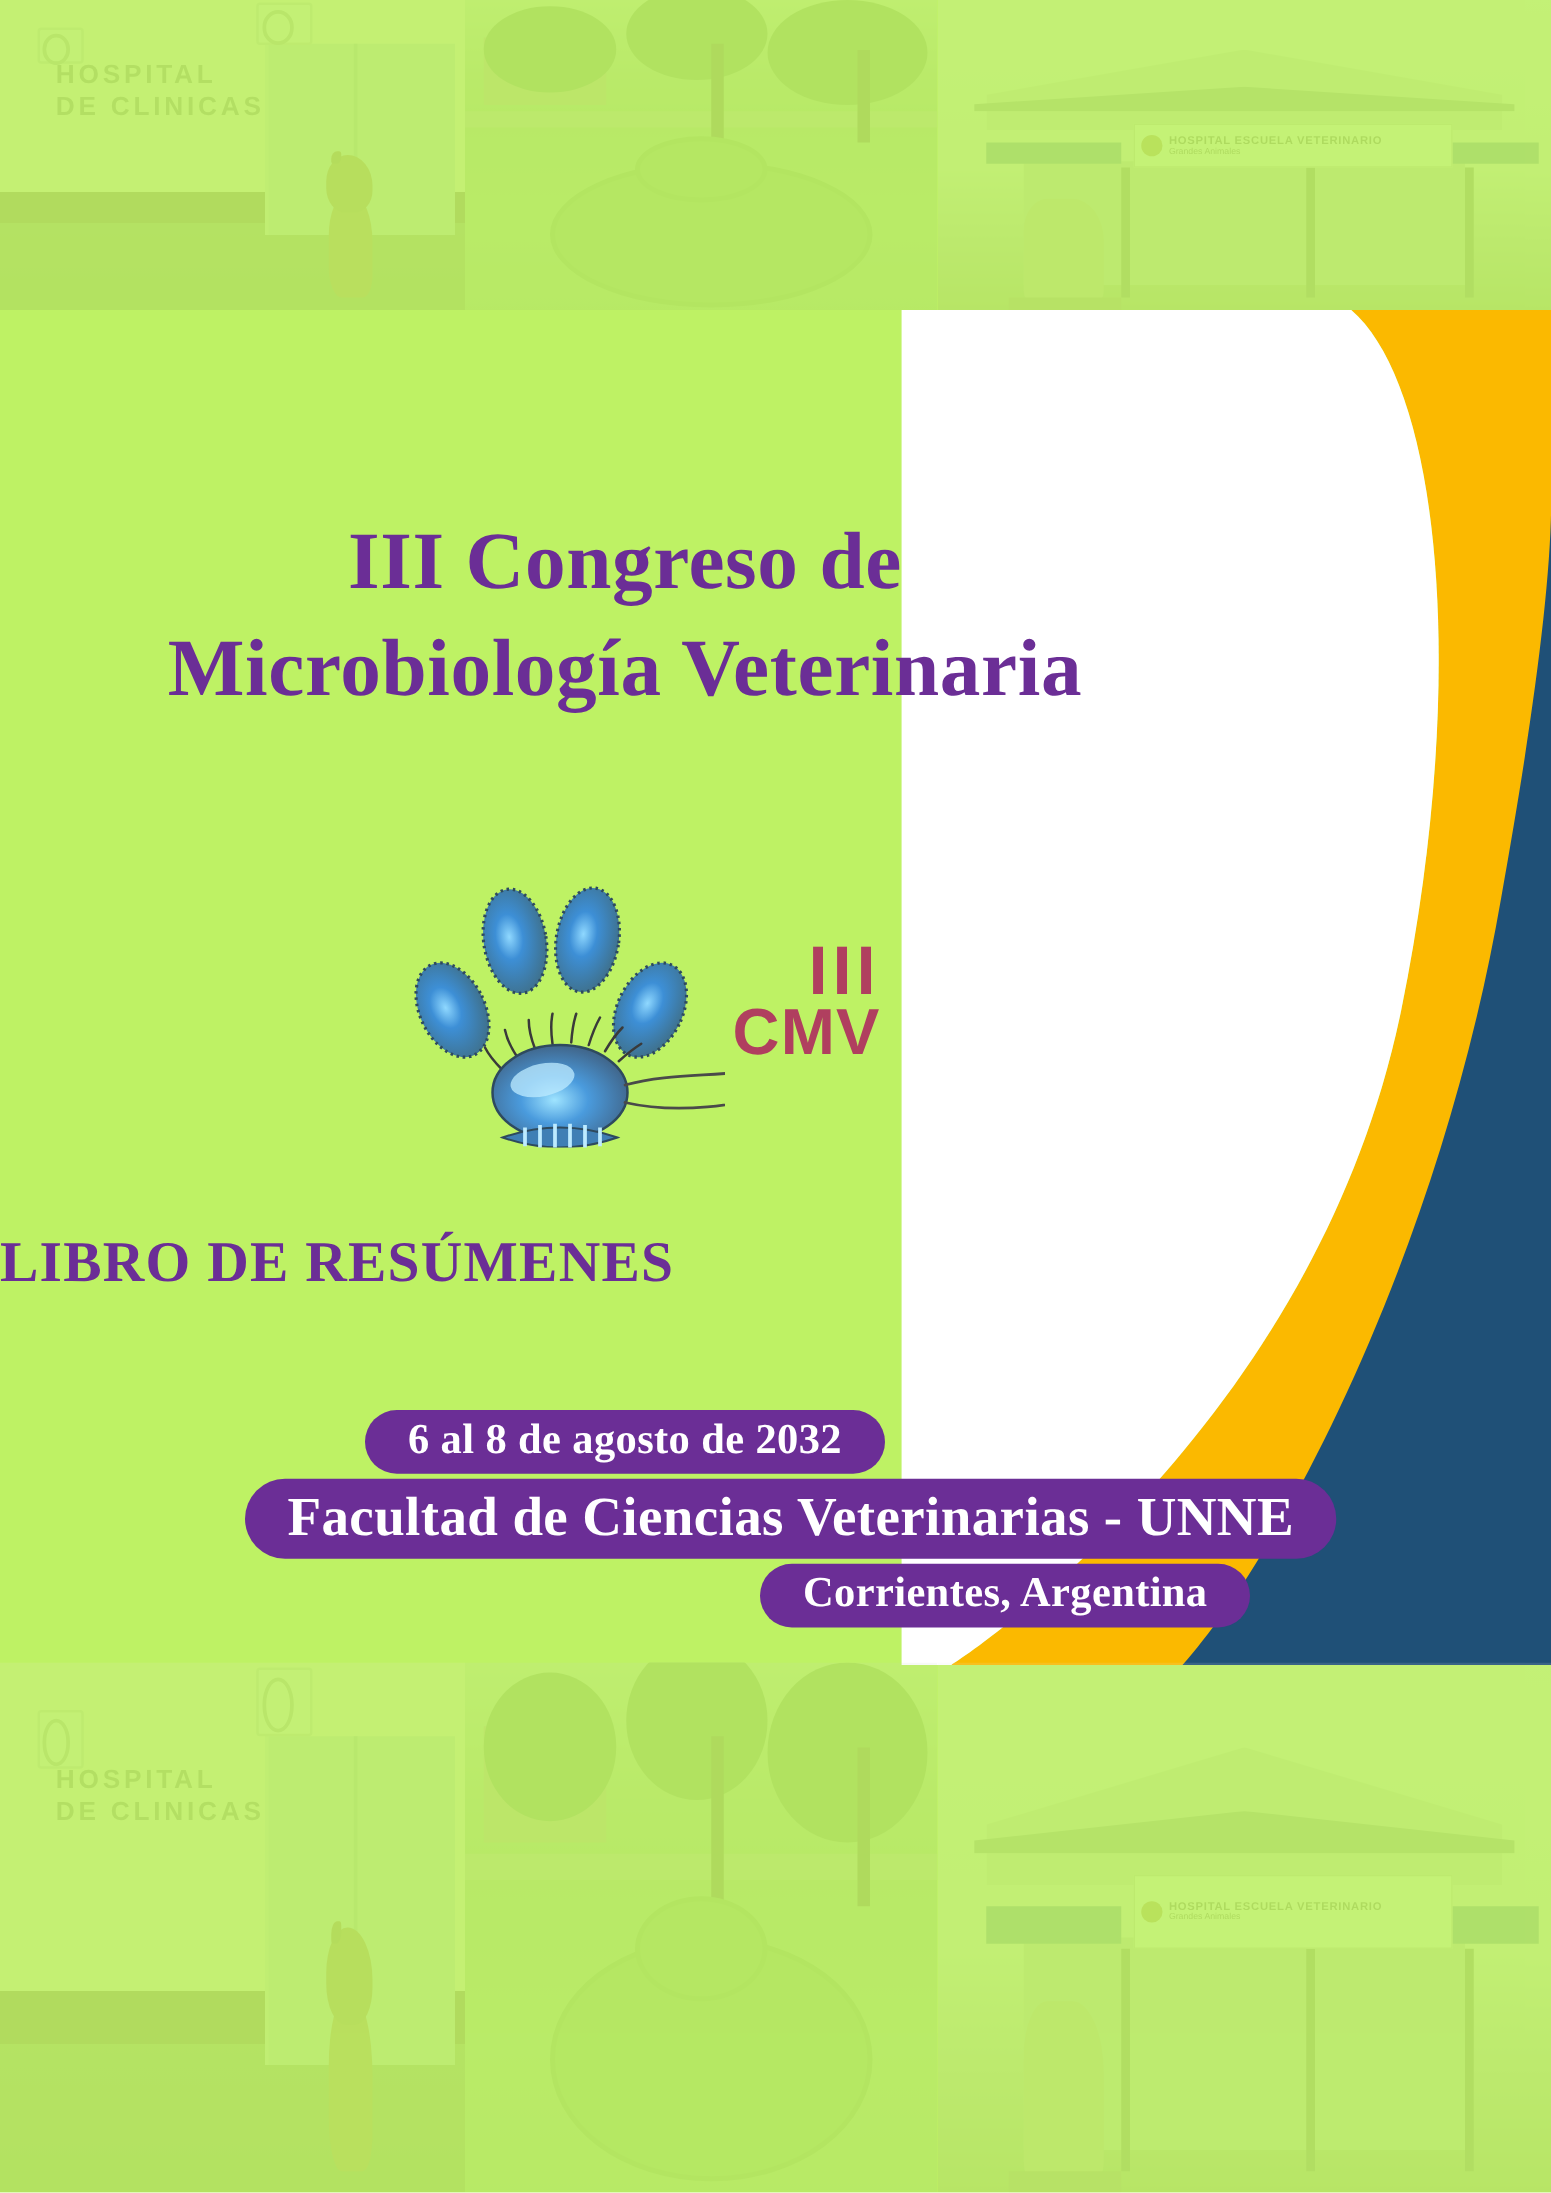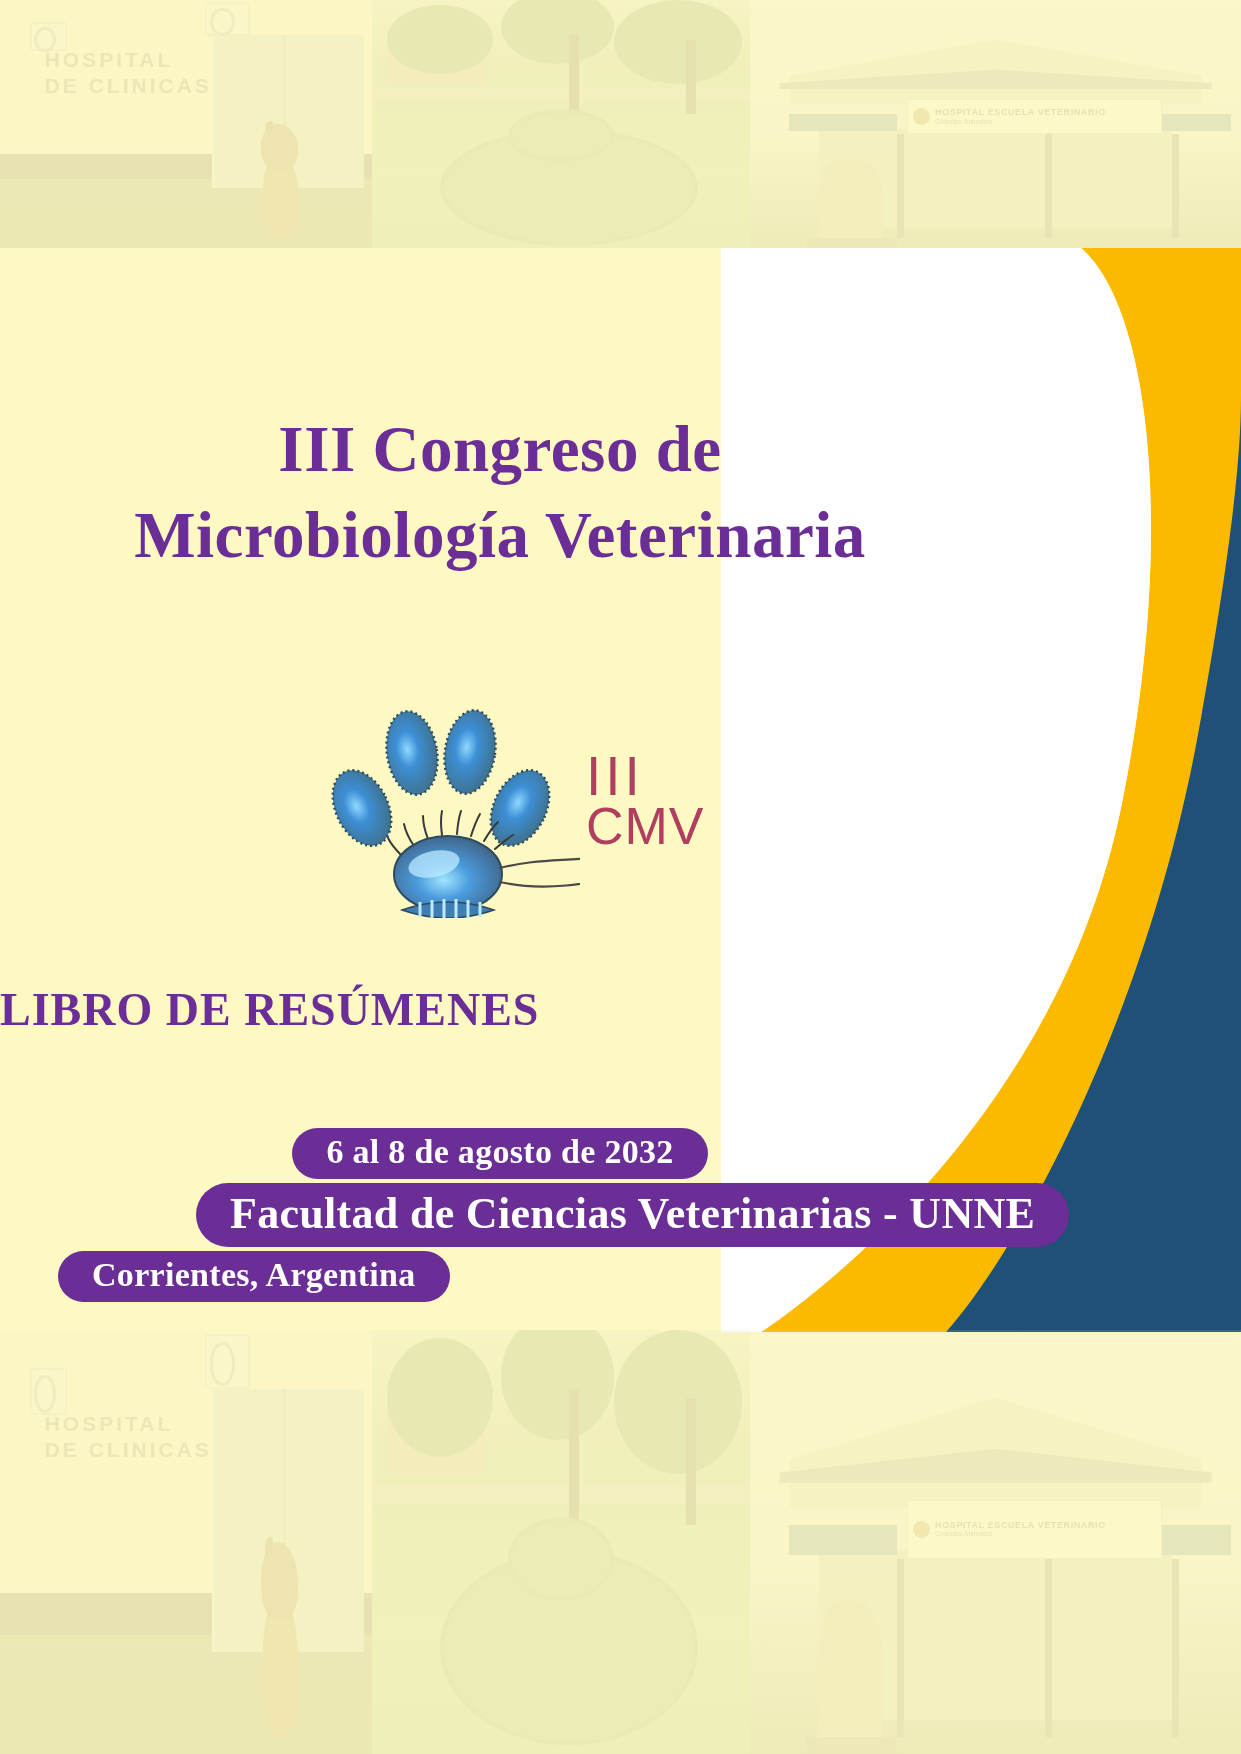--- a/index.html
+++ b/index.html
@@ -9,21 +9,21 @@
   }
   body {
     font-family: "Liberation Serif", "DejaVu Serif", serif;
   }
 
   #cover {
     position: relative;
     width: 1241px;
     height: 1754px;
     overflow: hidden;
-    background: #fef9c3;
+    background: #bef264;
   }
 
   
   .photo-strip {
     position: absolute;
     left: 0;
     width: 1241px;
     display: flex;
     overflow: hidden;
     opacity: 0.13;
@@ -211,25 +211,26 @@
   .logo-block {
     position: absolute;
     left: 330px; top: 430px;
     width: 420px; height: 240px;
     display: flex;
     align-items: center;
   }
   .logo-mark { width: 250px; height: 240px; flex: none; }
   .logo-text {
     font-family: "Liberation Sans", sans-serif;
-    font-weight: normal;
+    font-weight: bold;
     color: #B03F5F;
     line-height: 0.95;
     margin-left: 6px;
     margin-top: 6px;
+    text-align: right;
   }
   .logo-text .lt-1 { font-size: 55px; letter-spacing: 4px; }
   .logo-text .lt-2 { font-size: 52px; letter-spacing: 1px; }
 
   .subtitle {
     position: absolute;
     left: 0; top: 735px;
     width: 1000px;
     color: #6B2E96;
     font-weight: bold;
@@ -249,21 +250,21 @@
     color: #ffffff;
     font-weight: bold;
     border-radius: 40px;
     padding: 5px 34px 8px 34px;
     font-size: 34px;
     white-space: nowrap;
     letter-spacing: 0.3px;
   }
   .pill-row.r2 { justify-content: flex-start; padding-left: 196px; }
   .pill-row.r2 .pill { font-size: 44px; }
-  .pill-row.r3 { justify-content: flex-start; padding-left: 58px; }
+  .pill-row.r3 { justify-content: flex-end; padding-left: 58px; }
 </style>
 </head>
 <body>
 
 <div id="cover">
 
   <div class="photo-strip top">
 
     <div class="photo photo-1">
       <div class="ph1-bg"></div>

